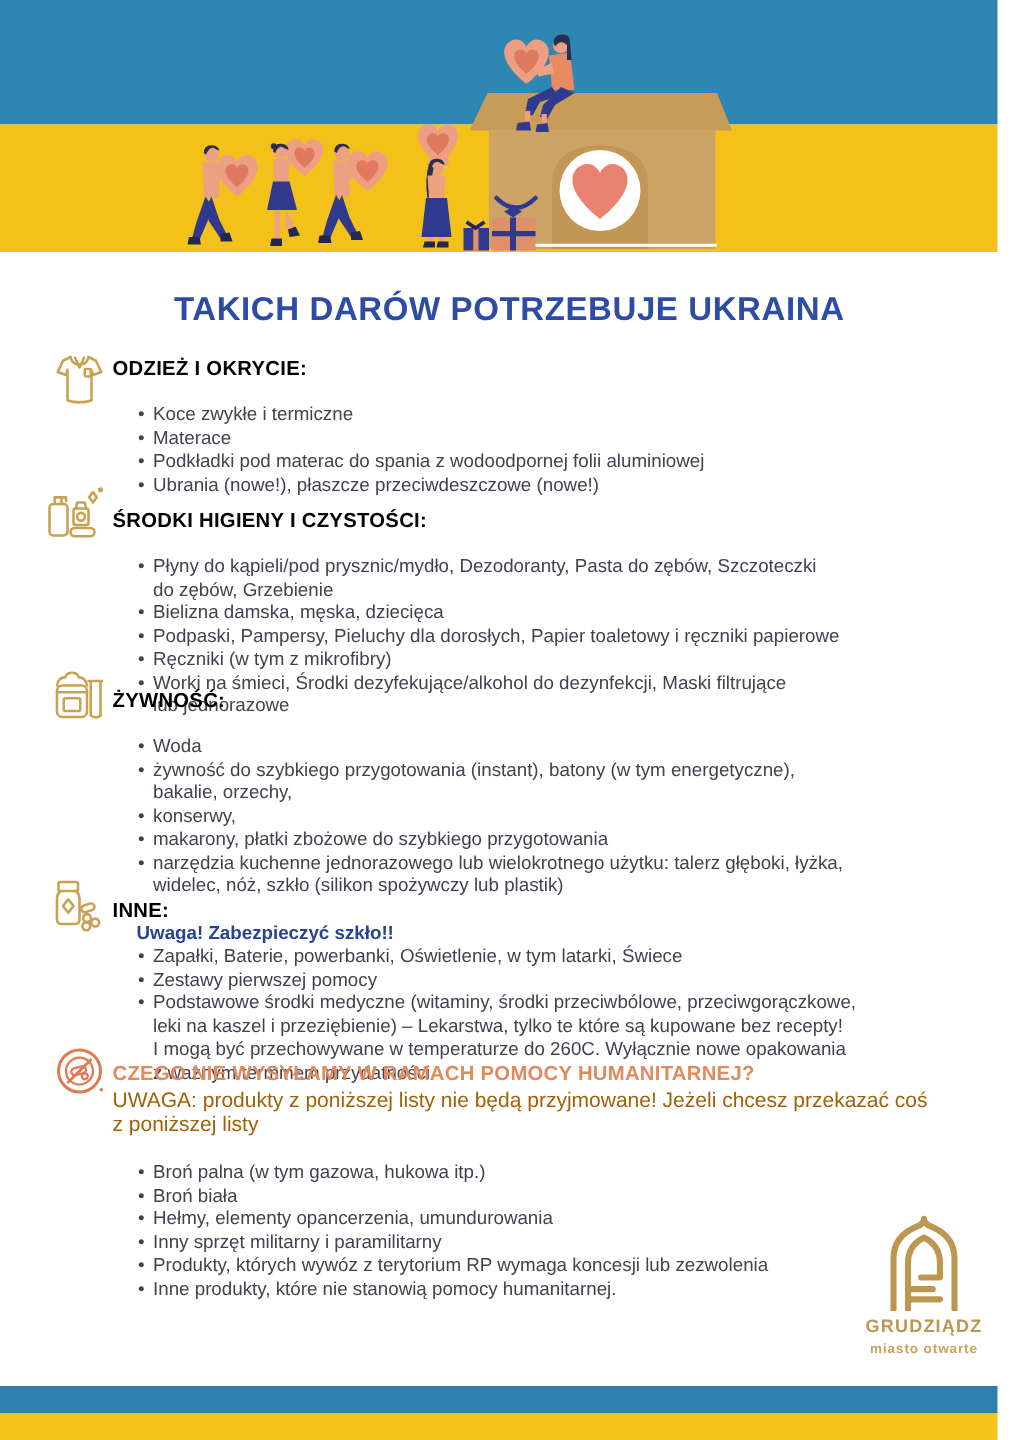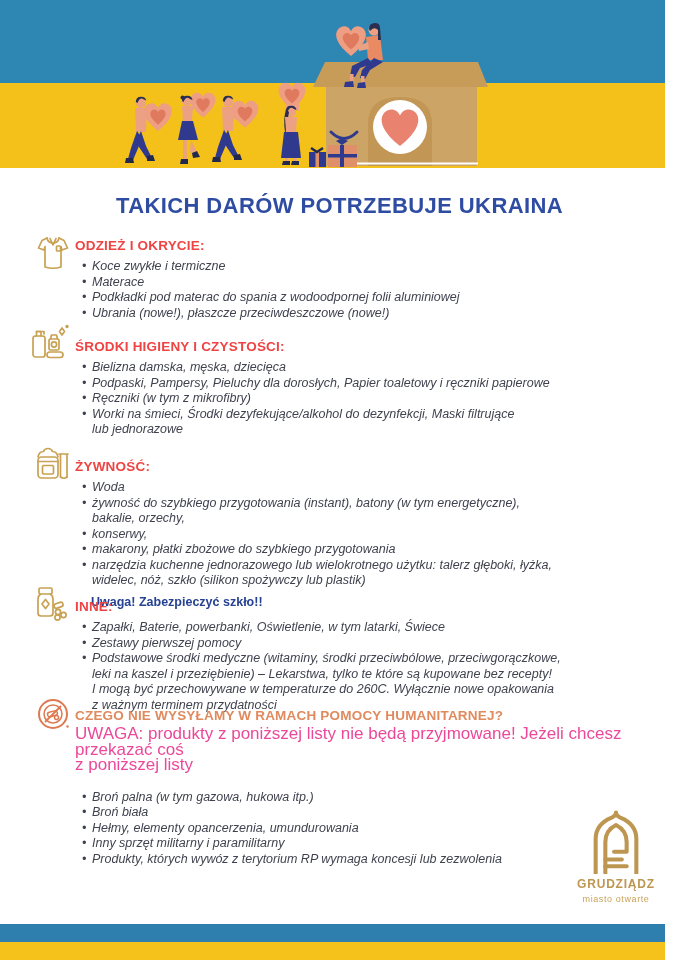--- a/index.html
+++ b/index.html
@@ -17,45 +17,45 @@
     position:absolute;top:193px;left:0;width:679px;
     margin:0;text-align:center;
     font-size:22px;font-weight:800;letter-spacing:.4px;
     color:#2F4CA3;
   }
 
   .sec{position:absolute;left:75px;width:575px;}
   .sec h2{
     margin:0 0 3px 0;
     font-size:13.5px;font-weight:800;letter-spacing:.2px;
-    color:#ef4444;
+    color:#000000;
   }
   .sec h2.orange{color:#E08A5E;}
-  .items{list-style:none;margin:6px;padding:0;font-style:italic;}
+  .items{list-style:none;margin:16px;padding:0;}
   .items li{
     position:relative;padding-left:11px;
     font-size:12.5px;line-height:15.5px;color:#40434F;
     white-space:pre-line;
   }
   .items li::before{content:"\2022";position:absolute;left:1px;top:0;color:#40434F;}
   .note{
     margin:1px 0 0 16px;
     font-size:12.5px;line-height:15.5px;font-weight:800;color:#274293;
   }
   .intro{
     margin:0 0 17px 0;
-    font-size:17px;line-height:15.5px;color:#ec4899;
+    font-size:14px;line-height:15.5px;color:#a16207;
     white-space:pre-line;
   }
   .sec-icon{position:absolute;}
 
   .logo{position:absolute;left:576px;top:810px;width:80px;text-align:center;}
   .logo .arch{display:block;margin:0 auto 3px auto;}
   .logo-name{font-size:12px;font-weight:800;letter-spacing:.8px;color:#BD9752;}
-  .logo-tagline{font-size:9px;letter-spacing:.6px;color:#C8A35B;margin-top:3px;}
+  .logo-tagline{font-size:9px;letter-spacing:.6px;color:#C8A35B;margin-top:3px;font-weight:bold;}
 
   .stripe{position:absolute;left:0;width:679px;}
   .stripe-blue{top:924px;height:18px;background:#2E7FAD;}
   .stripe-yellow{top:942px;height:18px;background:#F5C21B;}
 </style>
 </head>
 <body>
 
 <div class="poster">
 
@@ -228,20 +228,22 @@
         <li>Koce zwykłe i termiczne</li>
         <li>Materace</li>
         <li>Podkładki pod materac do spania z wodoodpornej folii aluminiowej</li>
         <li>Ubrania (nowe!), płaszcze przeciwdeszczowe (nowe!)</li>
       </ul>
   </section>
 
   <section class="sec" style="top:339px">
     <h2>ŚRODKI HIGIENY I CZYSTOŚCI:</h2>
     <ul class="items">
+        <li>Płyny do kąpieli/pod prysznic/mydło, Dezodoranty, Pasta do zębów, Szczoteczki
+do zębów, Grzebienie</li>
         <li>Bielizna damska, męska, dziecięca</li>
         <li>Podpaski, Pampersy, Pieluchy dla dorosłych, Papier toaletowy i ręczniki papierowe</li>
         <li>Ręczniki (w tym z mikrofibry)</li>
         <li>Worki na śmieci, Środki dezyfekujące/alkohol do dezynfekcji, Maski filtrujące
 lub jednorazowe</li>
       </ul>
   </section>
 
   <section class="sec" style="top:459px">
     <h2>ŻYWNOŚĆ:</h2>
@@ -272,20 +274,21 @@
   <section class="sec" style="top:708px">
     <h2 class="orange">CZEGO NIE WYSYŁAMY W RAMACH POMOCY HUMANITARNEJ?</h2>
     <p class="intro">UWAGA: produkty z poniższej listy nie będą przyjmowane! Jeżeli chcesz przekazać coś
 z poniższej listy</p>
     <ul class="items">
         <li>Broń palna (w tym gazowa, hukowa itp.)</li>
         <li>Broń biała</li>
         <li>Hełmy, elementy opancerzenia, umundurowania</li>
         <li>Inny sprzęt militarny i paramilitarny</li>
         <li>Produkty, których wywóz z terytorium RP wymaga koncesji lub zezwolenia</li>
+        <li>Inne produkty, które nie stanowią pomocy humanitarnej.</li>
       </ul>
   </section>
 
   <div class="logo">
     <svg class="arch" width="62" height="64" viewBox="0 0 64 66">
       <g fill="none" stroke="#BD9752" stroke-width="4.2" stroke-linejoin="round" stroke-linecap="round">
         <path d="M11 65 V30 Q11 14.5 27 8 Q32 6 32 2.5 Q32 6 37 8 Q53 14.5 53 30 V65"></path>
         <path d="M21 65 V33 Q21 21 32 15.5 Q43 21 43 33 V43 H30"></path>
         <path d="M21 51 H38"></path>
         <path d="M21 58 H43"></path>

